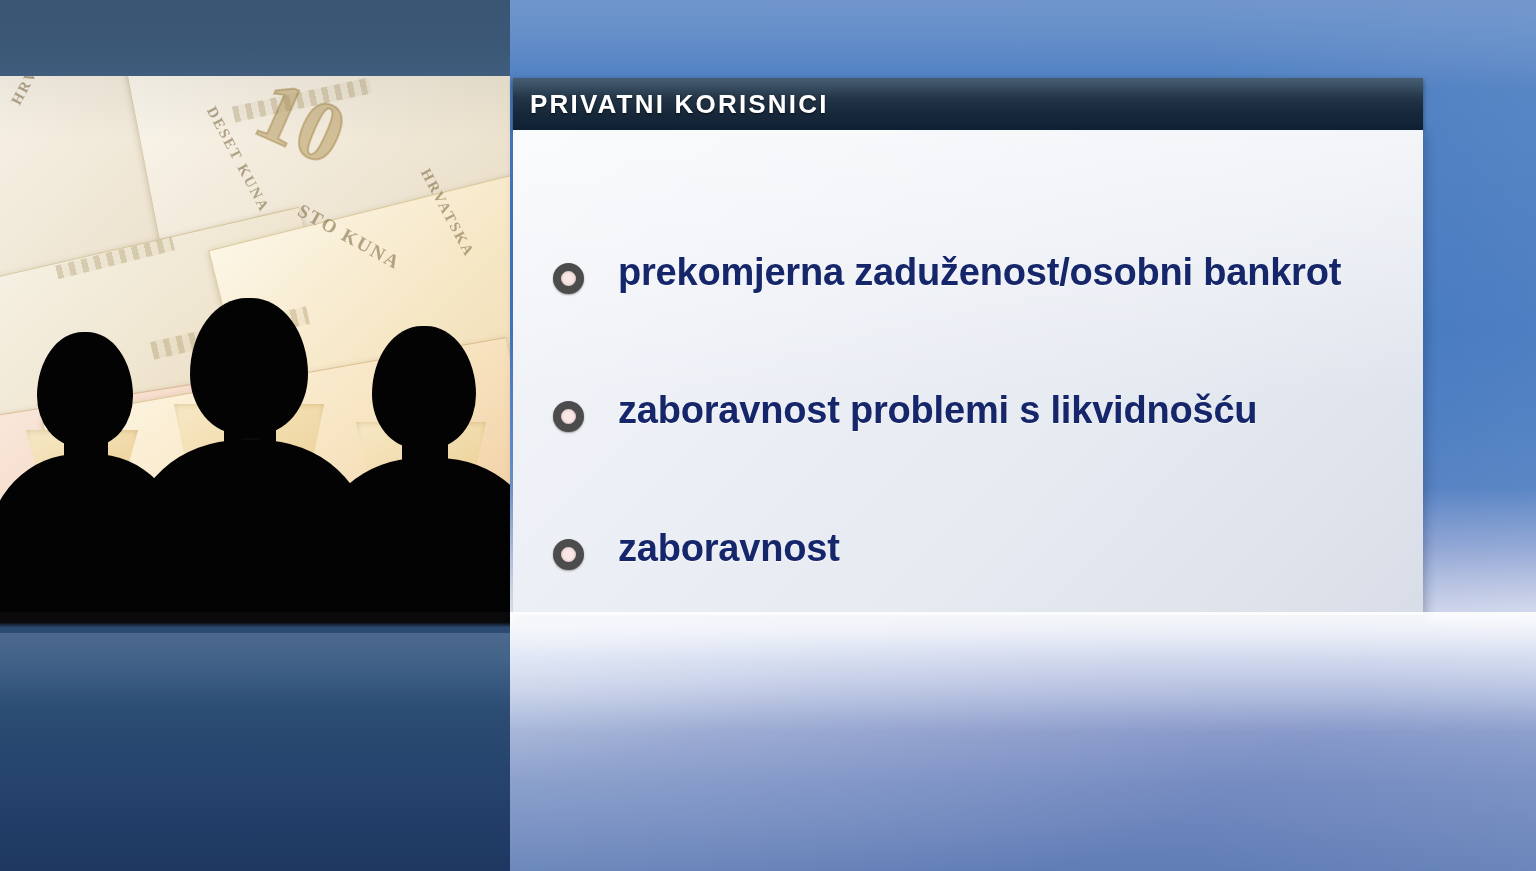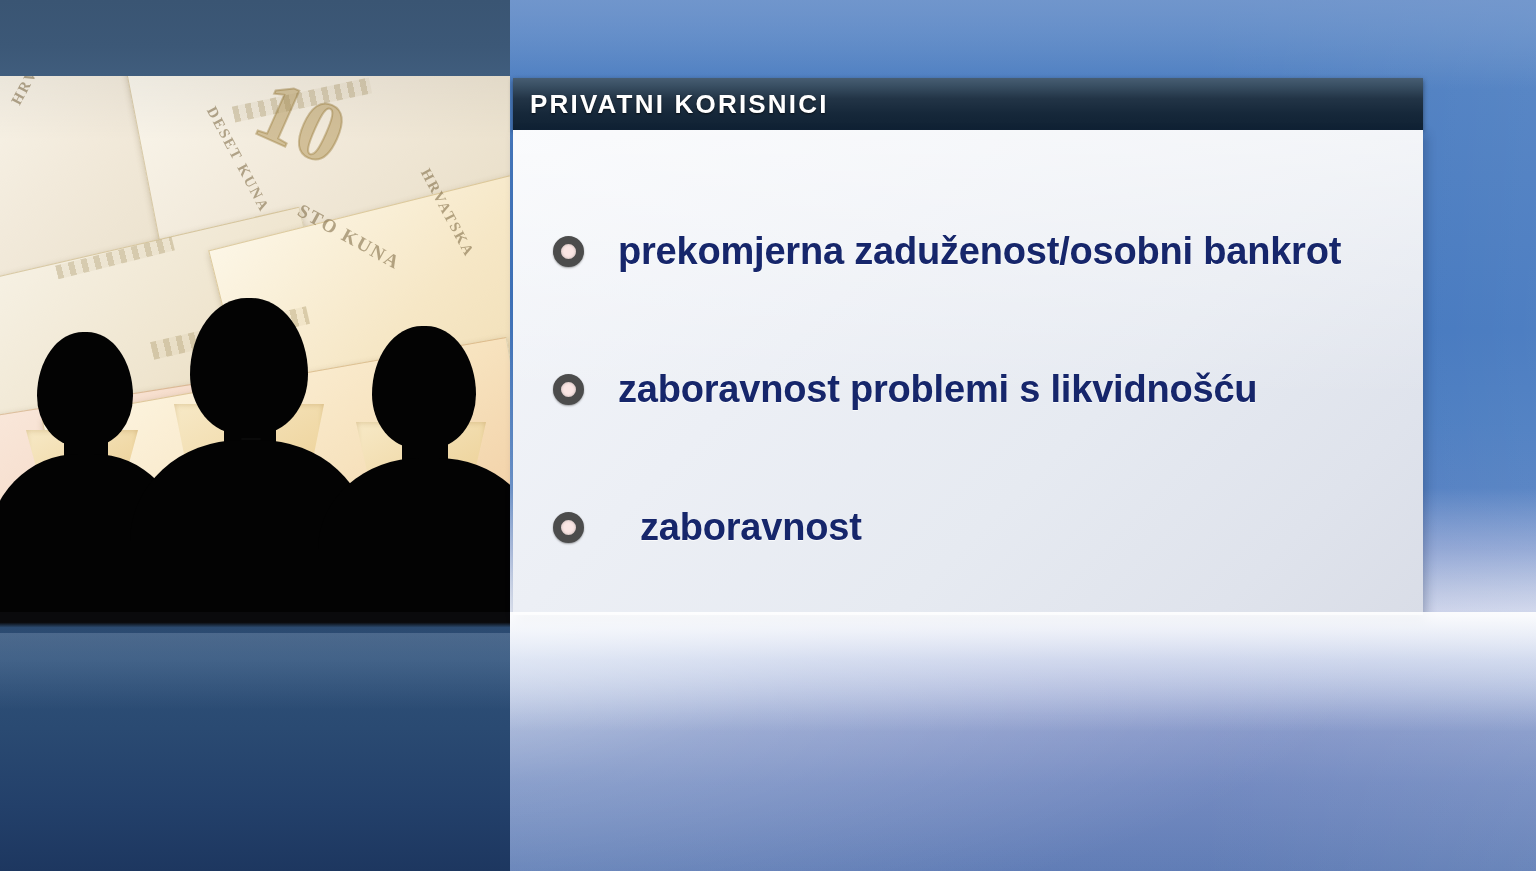--- a/index.html
+++ b/index.html
@@ -217,25 +217,25 @@
     pointer-events: none;
   }
 
   .bullets {
     position: relative;
     z-index: 2;
     padding: 78px 0 0 40px;
   }
   .bullet-row {
     display: flex;
-    align-items: center;
+    align-items: flex-end;
     height: 86px;
     margin-bottom: 52px;
   }
-  .bullet-row:last-child { margin-bottom: 0; gap: 22px; }
+  .bullet-row:last-child { margin-bottom: 0; }
 
   .bullet-marker {
     flex: 0 0 auto;
     width: 31px;
     height: 31px;
     border-radius: 50%;
     background: #fae6e4;
     border: 8px solid #4c4c4c;
     box-sizing: border-box;
     box-shadow: 0 1px 2px rgba(0,0,0,0.35), inset 0 0 3px rgba(0,0,0,0.25);

